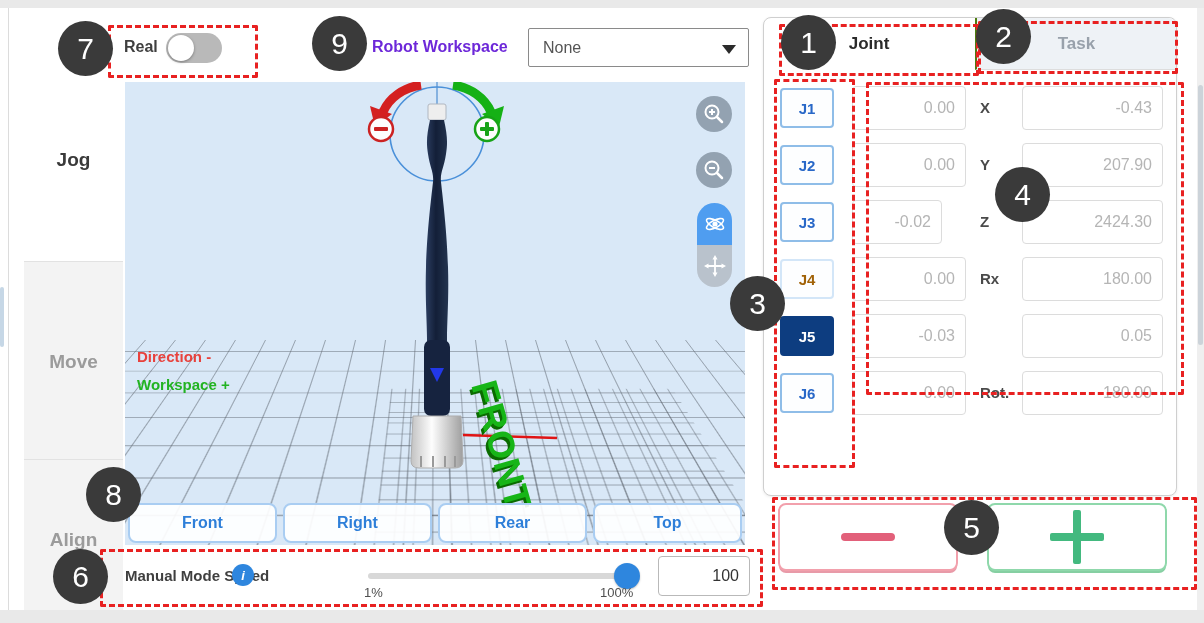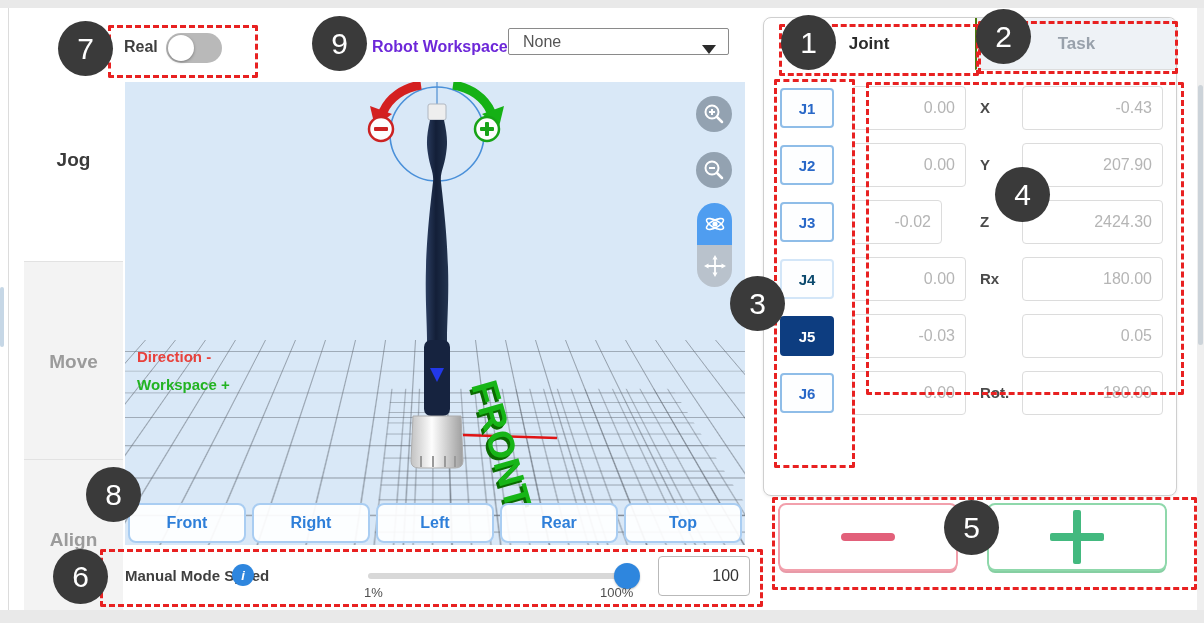--- a/index.html
+++ b/index.html
@@ -19,21 +19,21 @@
   .side-label{position:absolute;width:99px;text-align:center;font-size:19px;font-weight:bold;}
   .side-active{color:#3a3a3a;}
   .side-inactive{color:#9b9b9b;}
 
   
   .real-label{position:absolute;left:124px;top:38px;font-size:16px;font-weight:bold;color:#3f3f3f;}
   .toggle{position:absolute;left:166px;top:33px;width:56px;height:30px;background:#b9b9b9;border-radius:15px;cursor:pointer;}
   .toggle .knob{position:absolute;left:2px;top:2px;width:26px;height:26px;background:#ffffff;border-radius:50%;
                 box-shadow:0 1px 3px rgba(0,0,0,.35);}
   .ws-label{position:absolute;left:372px;top:38px;font-size:16px;font-weight:bold;color:#6d28d9;}
-  .dropdown{position:absolute;left:508px;top:28px;width:221px;height:27px;background:#fff;border:1px solid #8a8a8a;
+  .dropdown{position:absolute;left:528px;top:28px;width:221px;height:39px;background:#fff;border:1px solid #8a8a8a;
             border-radius:2px;box-sizing:border-box;display:flex;align-items:center;cursor:pointer;}
   .dropdown .val{margin-left:14px;font-size:16px;color:#555;}
   .dropdown .tri{position:absolute;right:12px;top:16px;width:0;height:0;border-left:7px solid transparent;
                  border-right:7px solid transparent;border-top:9px solid #2b2b2b;}
 
   
   .viewport{position:absolute;left:125px;top:82px;width:620px;height:463px;background:#d9e8f7;overflow:hidden;}
   .grid-floor{position:absolute;left:-160px;top:258px;width:940px;height:620px;
       transform:perspective(470px) rotateX(55deg);transform-origin:50% 0;
       background-image:repeating-linear-gradient(0deg,rgba(96,104,114,.55) 0 1px,transparent 1px 30px),
@@ -58,21 +58,21 @@
   .card{position:absolute;left:763px;top:17px;width:414px;height:479px;background:#fff;border:1px solid #cfcfcf;
         border-radius:8px;box-sizing:border-box;box-shadow:0 1px 3px rgba(0,0,0,.08);}
   .tab-joint{position:absolute;left:763px;top:18px;width:212px;height:52px;display:flex;align-items:center;
         justify-content:center;font-size:17px;font-weight:bold;color:#2b2b2b;cursor:pointer;border-radius:8px 0 0 0;}
   .tab-task{position:absolute;left:975px;top:18px;width:201px;height:52px;background:#eef2f6;display:flex;
         align-items:center;justify-content:center;font-size:17px;font-weight:bold;color:#98a1ab;cursor:pointer;
         border-left:2px solid #4d7c0f;border-bottom:1px solid #ddd;border-radius:0 8px 0 0;box-sizing:border-box;}
   .jbtn{position:absolute;width:54px;height:40px;background:#fdfeff;border:2px solid #8fbde8;border-radius:4px;
         color:#2968c8;font-size:15px;font-weight:bold;display:flex;align-items:center;justify-content:center;
         cursor:pointer;box-sizing:border-box;}
-  .jbtn.dim{border-color:#d3e6f8;color:#0c4a6e;}
+  .jbtn.dim{border-color:#d3e6f8;color:#a16207;}
   .jbtn.sel{background:#0d3d80;border-color:#0d3d80;color:#ffffff;}
   .field{position:absolute;height:44px;background:#fff;border:1px solid #dcdcdc;border-radius:4px;box-sizing:border-box;
         display:flex;align-items:center;justify-content:flex-end;padding-right:10px;font-size:16px;color:#b5b5b5;}
   .axis{position:absolute;width:42px;height:44px;line-height:44px;font-size:15px;font-weight:bold;color:#4a4a4a;}
 
   
   .big-minus{position:absolute;left:778px;top:503px;width:180px;height:68px;background:#fff;border:2px solid #f2a0ac;
         border-radius:8px;box-sizing:border-box;display:flex;align-items:center;justify-content:center;cursor:pointer;
         box-shadow:0 3px 0 -1px #e89aa8;}
   .big-minus .bar{width:54px;height:8px;border-radius:4px;background:#e2607a;}
@@ -206,21 +206,20 @@
           <polygon points="12,23 9.5,18.5 14.5,18.5" fill="#fff"></polygon>
           <polygon points="1,12 5.5,9.5 5.5,14.5" fill="#fff"></polygon>
           <polygon points="23,12 18.5,9.5 18.5,14.5" fill="#fff"></polygon>
         </svg>
       </div>
     </div>
 
     <div class="view-btn-row">
       <div class="vbtn">Front</div>
       <div class="vbtn">Right</div>
-      <div class="vbtn">Left</div>
       <div class="vbtn">Rear</div>
       <div class="vbtn">Top</div>
     </div>
   </div>
 
   <div class="card"></div>
   <div class="tab-joint">Joint</div>
   <div class="tab-task">Task</div>
 
   <div class="jbtn" style="left:780px;top:88px;">J1</div>

